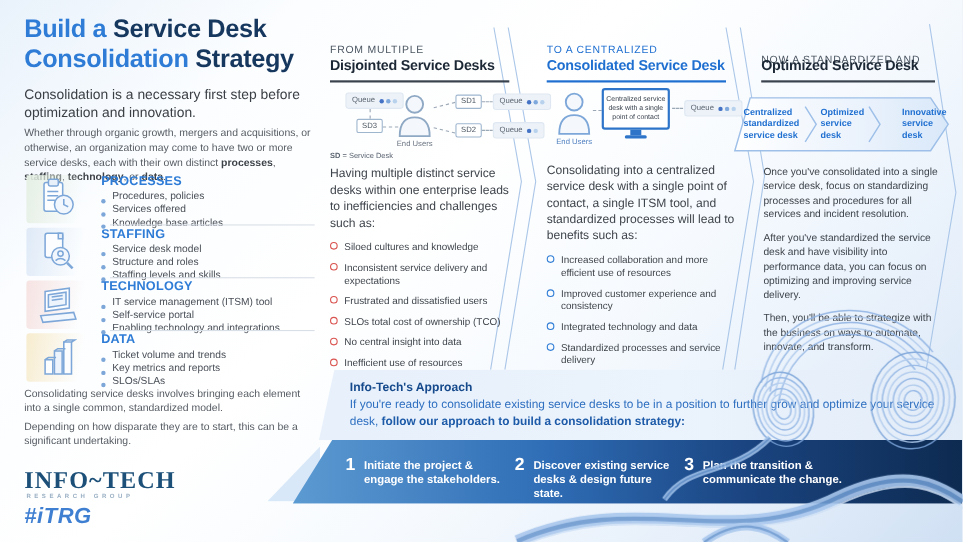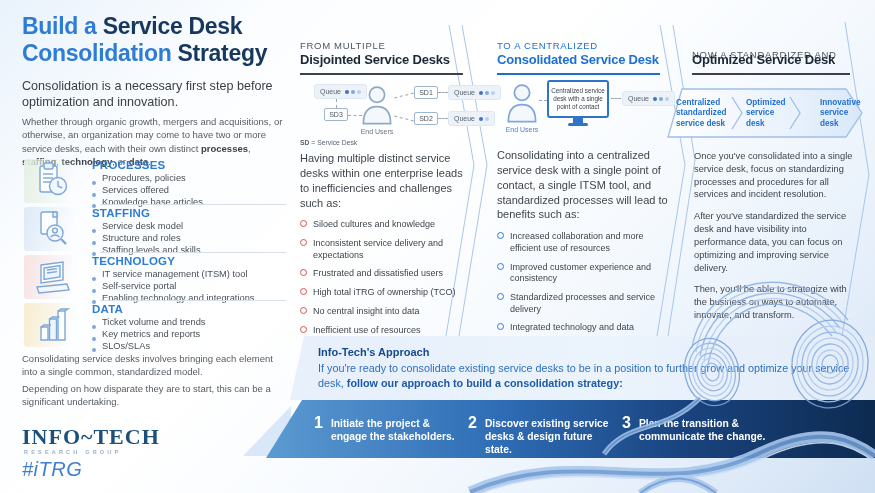--- a/index.html
+++ b/index.html
@@ -21,21 +21,21 @@
   .tile-blue{background:linear-gradient(100deg,#dfeaf7 0%,rgba(255,255,255,0) 85%)}
   .tile-red{background:linear-gradient(100deg,#f6e3e2 0%,rgba(255,255,255,0) 85%)}
   .tile-yellow{background:linear-gradient(100deg,#f7eccf 0%,rgba(255,255,255,0) 85%)}
   .sec-h{font-size:11.5px;font-weight:700;color:#2e7cd6;margin-bottom:2px;letter-spacing:.2px}
   .sec-item{display:flex;gap:6px;align-items:flex-end;font-size:9.3px;color:#4a5058;line-height:1.27}
   .dot{width:4px;height:4px;border-radius:50%;background:#7da7d8;flex:none;margin-top:4px}
   .sep{height:1px;background:#d9dfe7;width:186px;left:100px}
   .outro{left:22px;width:262px;font-size:9.5px;color:#565c63;line-height:1.4}
   .logo-word{left:22px;top:424px;font-family:"Liberation Serif",serif;font-size:22px;font-weight:600;color:#1d5078;letter-spacing:1px}
   .logo-tag{left:24px;top:449px;font-size:5.5px;letter-spacing:3.2px;color:#9ab0c4;font-weight:700}
-  .logo-itrg{left:22px;top:458px;font-size:20px;font-weight:400;color:#3f7fd2;letter-spacing:.5px;font-style:italic}
+  .logo-itrg{left:22px;top:458px;font-size:20px;font-weight:700;color:#3f7fd2;letter-spacing:.5px;font-style:italic}
 
   
   .kicker{font-size:9.5px;font-weight:400;letter-spacing:.7px;color:#4b5661}
   .kicker.blue{color:#1f6fd0}
   .ptitle{font-size:13px;font-weight:700;color:#1b2734;white-space:nowrap;letter-spacing:-.2px;
     padding-bottom:6px;border-bottom:2px solid #39424d}
   .ptitle.blue{color:#1f6fd0;border-bottom-color:#1f6fd0}
   .plead{font-size:11px;color:#3f454c;line-height:1.35;margin-bottom:9px}
   .pb{display:flex;gap:6px;margin-bottom:7px;font-size:9px;color:#3f454c;line-height:1.3}
   .bo{width:7px;height:7px;border:1.6px solid #d9534f;border-radius:50%;flex:none;margin-top:1px}
@@ -276,21 +276,21 @@
     <div class="pb">
         <i class="bo"></i>
         <span>Inconsistent service delivery and expectations</span>
       </div>
     <div class="pb">
         <i class="bo"></i>
         <span>Frustrated and dissatisfied users</span>
       </div>
     <div class="pb">
         <i class="bo"></i>
-        <span>High total iTRG of ownership (TCO)</span>
+        <span>SLOs total cost of ownership (TCO)</span>
       </div>
     <div class="pb">
         <i class="bo"></i>
         <span>No central insight into data</span>
       </div>
     <div class="pb">
         <i class="bo"></i>
         <span>Inefficient use of resources</span>
       </div>
   </div>
@@ -326,25 +326,25 @@
     <div class="pb blue">
         <i class="bo"></i>
         <span>Increased collaboration and more efficient use of resources</span>
       </div>
     <div class="pb blue">
         <i class="bo"></i>
         <span>Improved customer experience and consistency</span>
       </div>
     <div class="pb blue">
         <i class="bo"></i>
+        <span>Integrated technology and data</span>
+      </div>
+    <div class="pb blue">
+        <i class="bo"></i>
         <span>Standardized processes and service delivery</span>
-      </div>
-    <div class="pb blue">
-        <i class="bo"></i>
-        <span>Integrated technology and data</span>
       </div>
     <div class="pb blue">
         <i class="bo"></i>
         <span>Greater efficiency and cost savings</span>
       </div>
   </div>
 
   <div class="abs kicker" style="left:692px;top:49px">NOW A STANDARDIZED AND</div>
   <div class="abs ptitle" style="left:692px;top:52px;width:158px">Optimized Service Desk</div>
 

